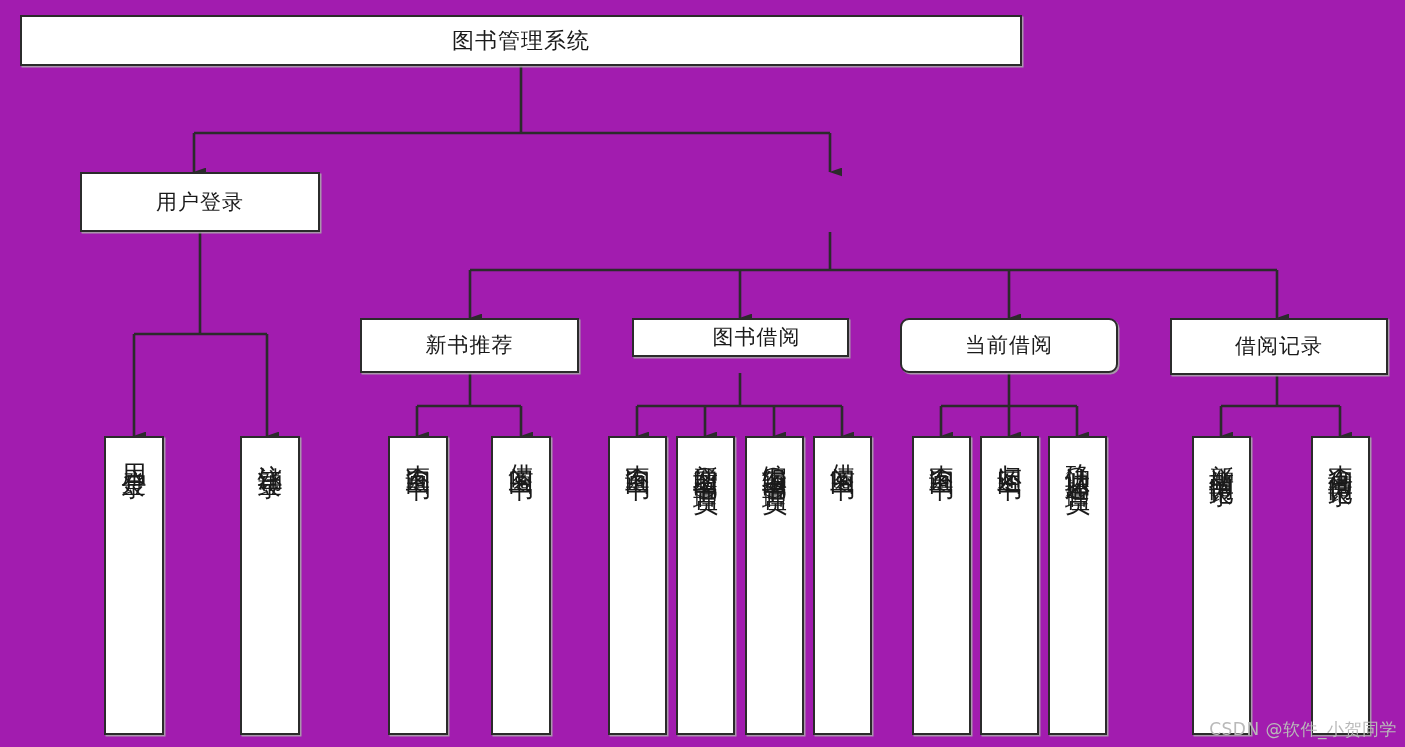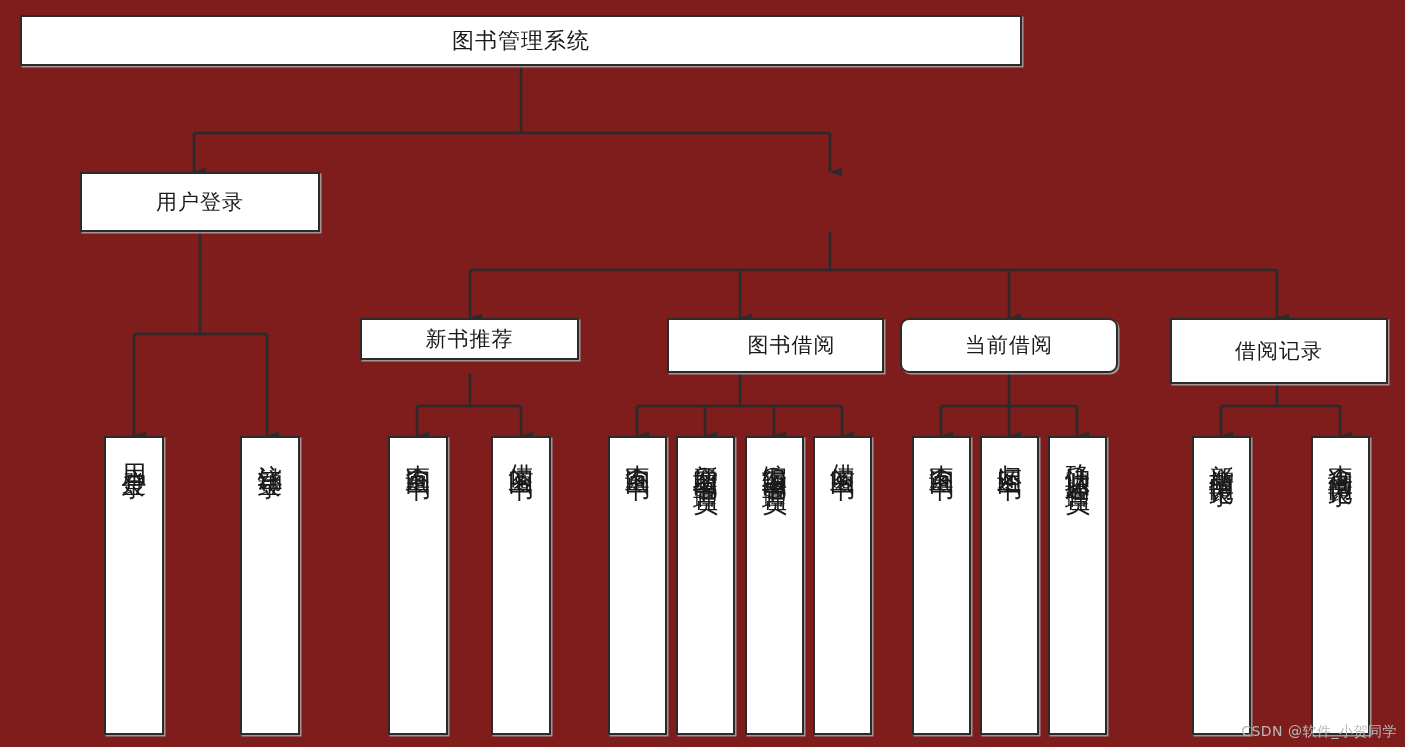--- a/index.html
+++ b/index.html
@@ -7,21 +7,21 @@
     padding: 0;
     background: #ffffff;
   }
   body {
     font-family: "DejaVu Sans", "Liberation Sans", sans-serif;
   }
   #diagram-root {
     position: relative;
     width: 1405px;
     height: 747px;
-    background: #7f1d1d;
+    background: #a21caf;
     overflow: hidden;
   }
   svg.wires {
     position: absolute;
     left: 0;
     top: 0;
     width: 1405px;
     height: 747px;
     pointer-events: none;
   }
@@ -58,21 +58,21 @@
     text-orientation: upright;
     font-size: 25px;
     letter-spacing: 4px;
     line-height: 1;
     white-space: nowrap;
   }
   .watermark {
     position: absolute;
     right: 8px;
     bottom: 6px;
-    font-size: 14px;
+    font-size: 17px;
     color: #b9b9b9;
     letter-spacing: 0.5px;
     white-space: nowrap;
   }
 </style>
 </head>
 <body>
 
 <div id="diagram-root">
 
@@ -127,30 +127,30 @@
   </svg>
 
   <div class="node root horiz" style="left:20px; top:15px; width:1002px; height:51px;">
     <span class="label">图书管理系统</span>
   </div>
 
   <div class="node horiz" style="left:80px; top:172px; width:240px; height:60px;">
     <span class="label">用户登录</span>
   </div>
 
-  <div class="node horiz" style="left:360px; top:318px; width:219px; height:42px;">
+  <div class="node horiz" style="left:360px; top:318px; width:219px; height:55px;">
     <span class="label">新书推荐</span>
   </div>
-  <div class="node horiz" style="left:667px; top:318px; width:217px; height:55px;padding-left:32px;">
+  <div class="node horiz" style="left:632px; top:318px; width:217px; height:39px;padding-left:32px;">
     <span class="label">图书借阅</span>
   </div>
   <div class="node horiz" style="left:900px; top:318px; width:218px; height:55px;border-radius:9px;">
     <span class="label">当前借阅</span>
   </div>
-  <div class="node horiz" style="left:1170px; top:318px; width:218px; height:66px;">
+  <div class="node horiz" style="left:1170px; top:318px; width:218px; height:57px;">
     <span class="label">借阅记录</span>
   </div>
 
   <div class="node vert" style="left:104px; top:436px; width:60px; height:299px;">
     <span class="label">用户登录</span>
   </div>
   <div class="node vert" style="left:240px; top:436px; width:60px; height:299px;">
     <span class="label">注销登录</span>
   </div>
 

